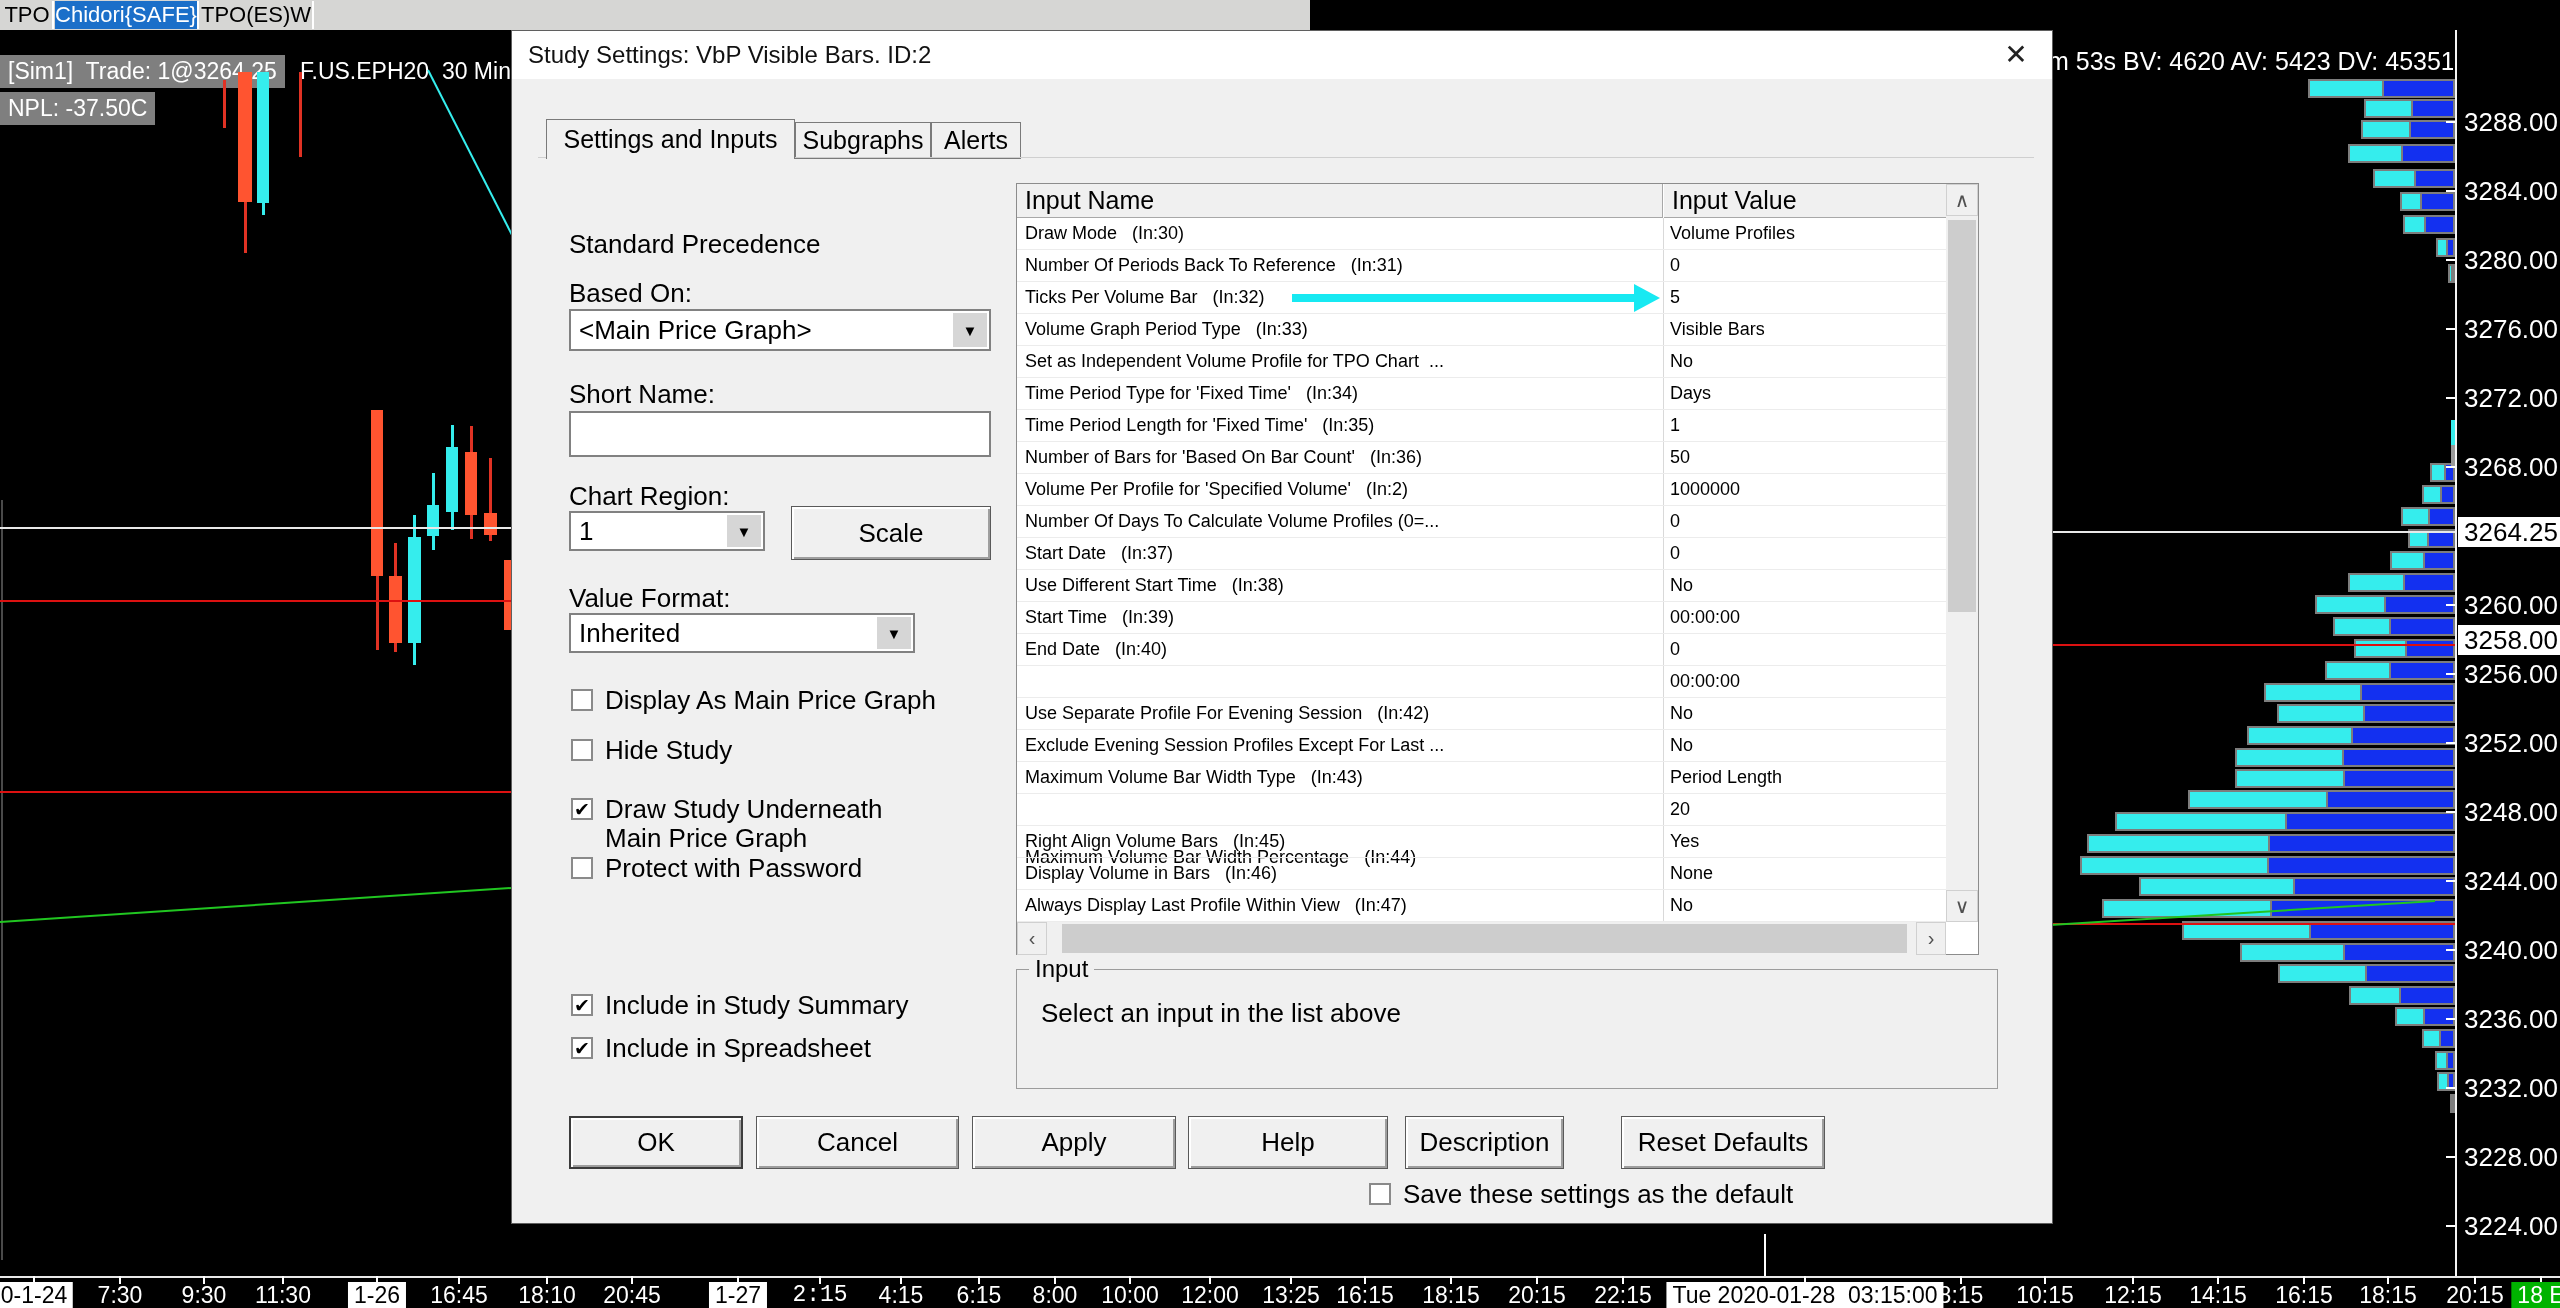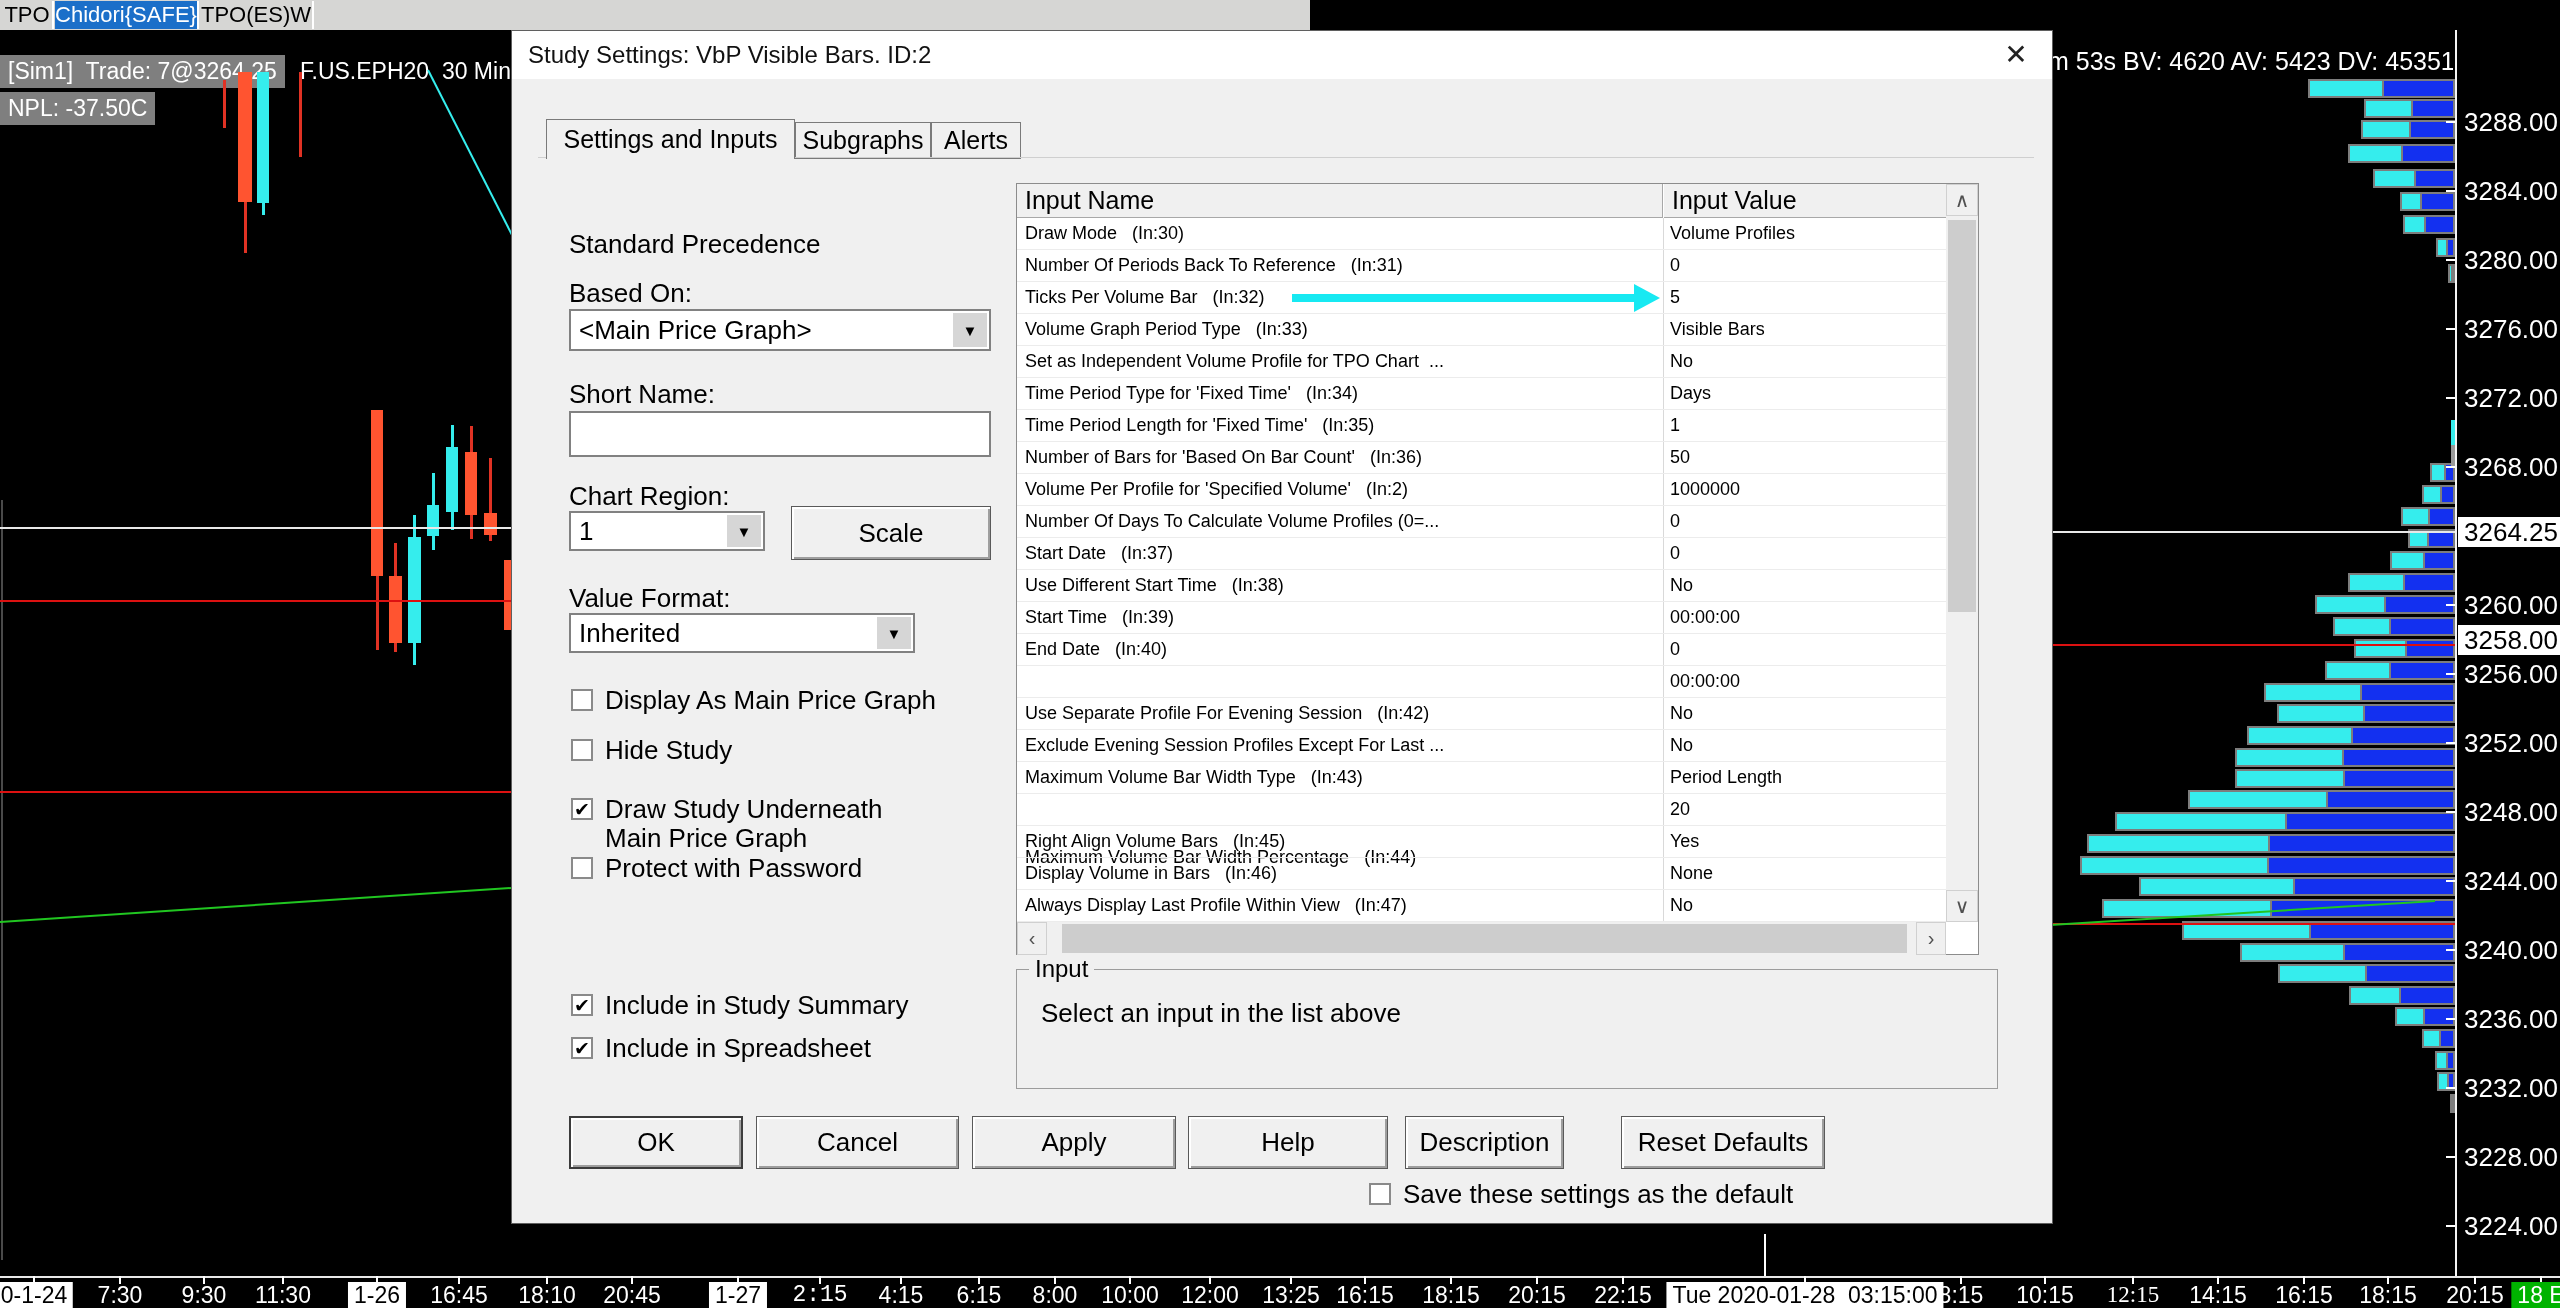--- a/index.html
+++ b/index.html
@@ -70,21 +70,21 @@
 <body>
 
 <div class="screen">
 
   <div class="tabstrip">
       <div class="chart-tab" style="left: 2px; width: 50px;">TPO</div>
       <div class="chart-tab active" style="left: 55px; width: 142px;">Chidori{SAFE}</div>
       <div class="chart-tab" style="left: 200px; width: 112px;">TPO(ES)W</div>
     </div>
 
-  <div class="hud-gray" style="left:0;top:55px;height:33px;">[Sim1]  Trade: 7@3264.25</div>
+  <div class="hud-gray" style="left:0;top:55px;height:33px;">[Sim1]  Trade: 1@3264.25</div>
   <div class="hud-plain" style="left:300px;top:55px;">F.US.EPH20  30 Min</div>
   <div class="hud-gray" style="left:0;top:92px;height:33px;">NPL: -37.50C</div>
   <div class="stats" style="left:2048px;top:46px;width:405px;">m 53s BV: 4620 AV: 5423 DV: 453513 N</div>
 
   <div class="abs" id="chart-layer" style="left:0;top:0;width:2560px;height:1308px;">
       <div class="vbar" style="left: 2308px; top: 79px; width: 147px; height: 19px; background: rgb(19, 48, 240);">
         <div class="cy" style="width: 74px; background: rgb(53, 237, 237);"></div>
         <div class="bl" style="background: rgb(19, 48, 240);"></div>
       </div>
       <div class="vbar" style="left: 2364px; top: 99px; width: 91px; height: 19px; background: rgb(19, 48, 240);">
@@ -358,21 +358,21 @@
       <div class="tick" style="left: 1622px; top: 1276px; width: 2px; height: 8px;"></div>
       <div class="time-label" style="left: 1623px; top: 1282px;">22:15</div>
       <div class="tick" style="left: 1804px; top: 1276px; width: 2px; height: 8px;"></div>
       <div class="tick" style="left: 1764px; top: 1234px; width: 2px; height: 42px;"></div>
       <div class="time-label box" style="left: 1805px; top: 1282px;">Tue 2020-01-28  03:15:00</div>
       <div class="tick" style="left: 1960px; top: 1276px; width: 2px; height: 8px;"></div>
       <div class="time-label" style="left: 1961px; top: 1282px;">8:15</div>
       <div class="tick" style="left: 2044px; top: 1276px; width: 2px; height: 8px;"></div>
       <div class="time-label" style="left: 2045px; top: 1282px;">10:15</div>
       <div class="tick" style="left: 2132px; top: 1276px; width: 2px; height: 8px;"></div>
-      <div class="time-label" style="left: 2133px; top: 1282px; font-family: Liberation Serif, serif;">12:15</div>
+      <div class="time-label" style="left: 2133px; top: 1282px;">12:15</div>
       <div class="tick" style="left: 2217px; top: 1276px; width: 2px; height: 8px;"></div>
       <div class="time-label" style="left: 2218px; top: 1282px;">14:15</div>
       <div class="tick" style="left: 2303px; top: 1276px; width: 2px; height: 8px;"></div>
       <div class="time-label" style="left: 2304px; top: 1282px;">16:15</div>
       <div class="tick" style="left: 2387px; top: 1276px; width: 2px; height: 8px;"></div>
       <div class="time-label" style="left: 2388px; top: 1282px;">18:15</div>
       <div class="tick" style="left: 2474px; top: 1276px; width: 2px; height: 8px;"></div>
       <div class="time-label" style="left: 2475px; top: 1282px;">20:15</div>
       <div class="tick" style="left: 2540px; top: 1276px; width: 2px; height: 8px;"></div>
       <div class="time-label green" style="left: 2541px; top: 1282px;">18 E</div>

